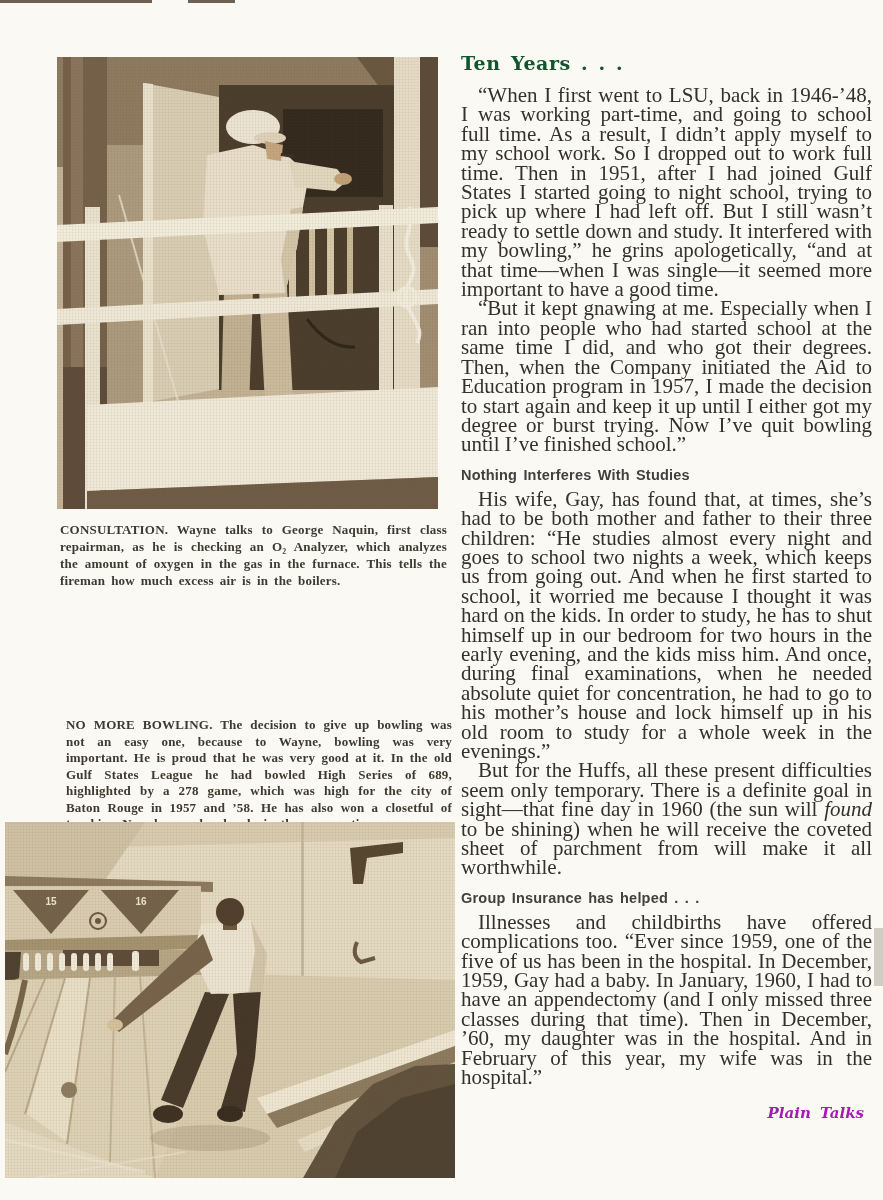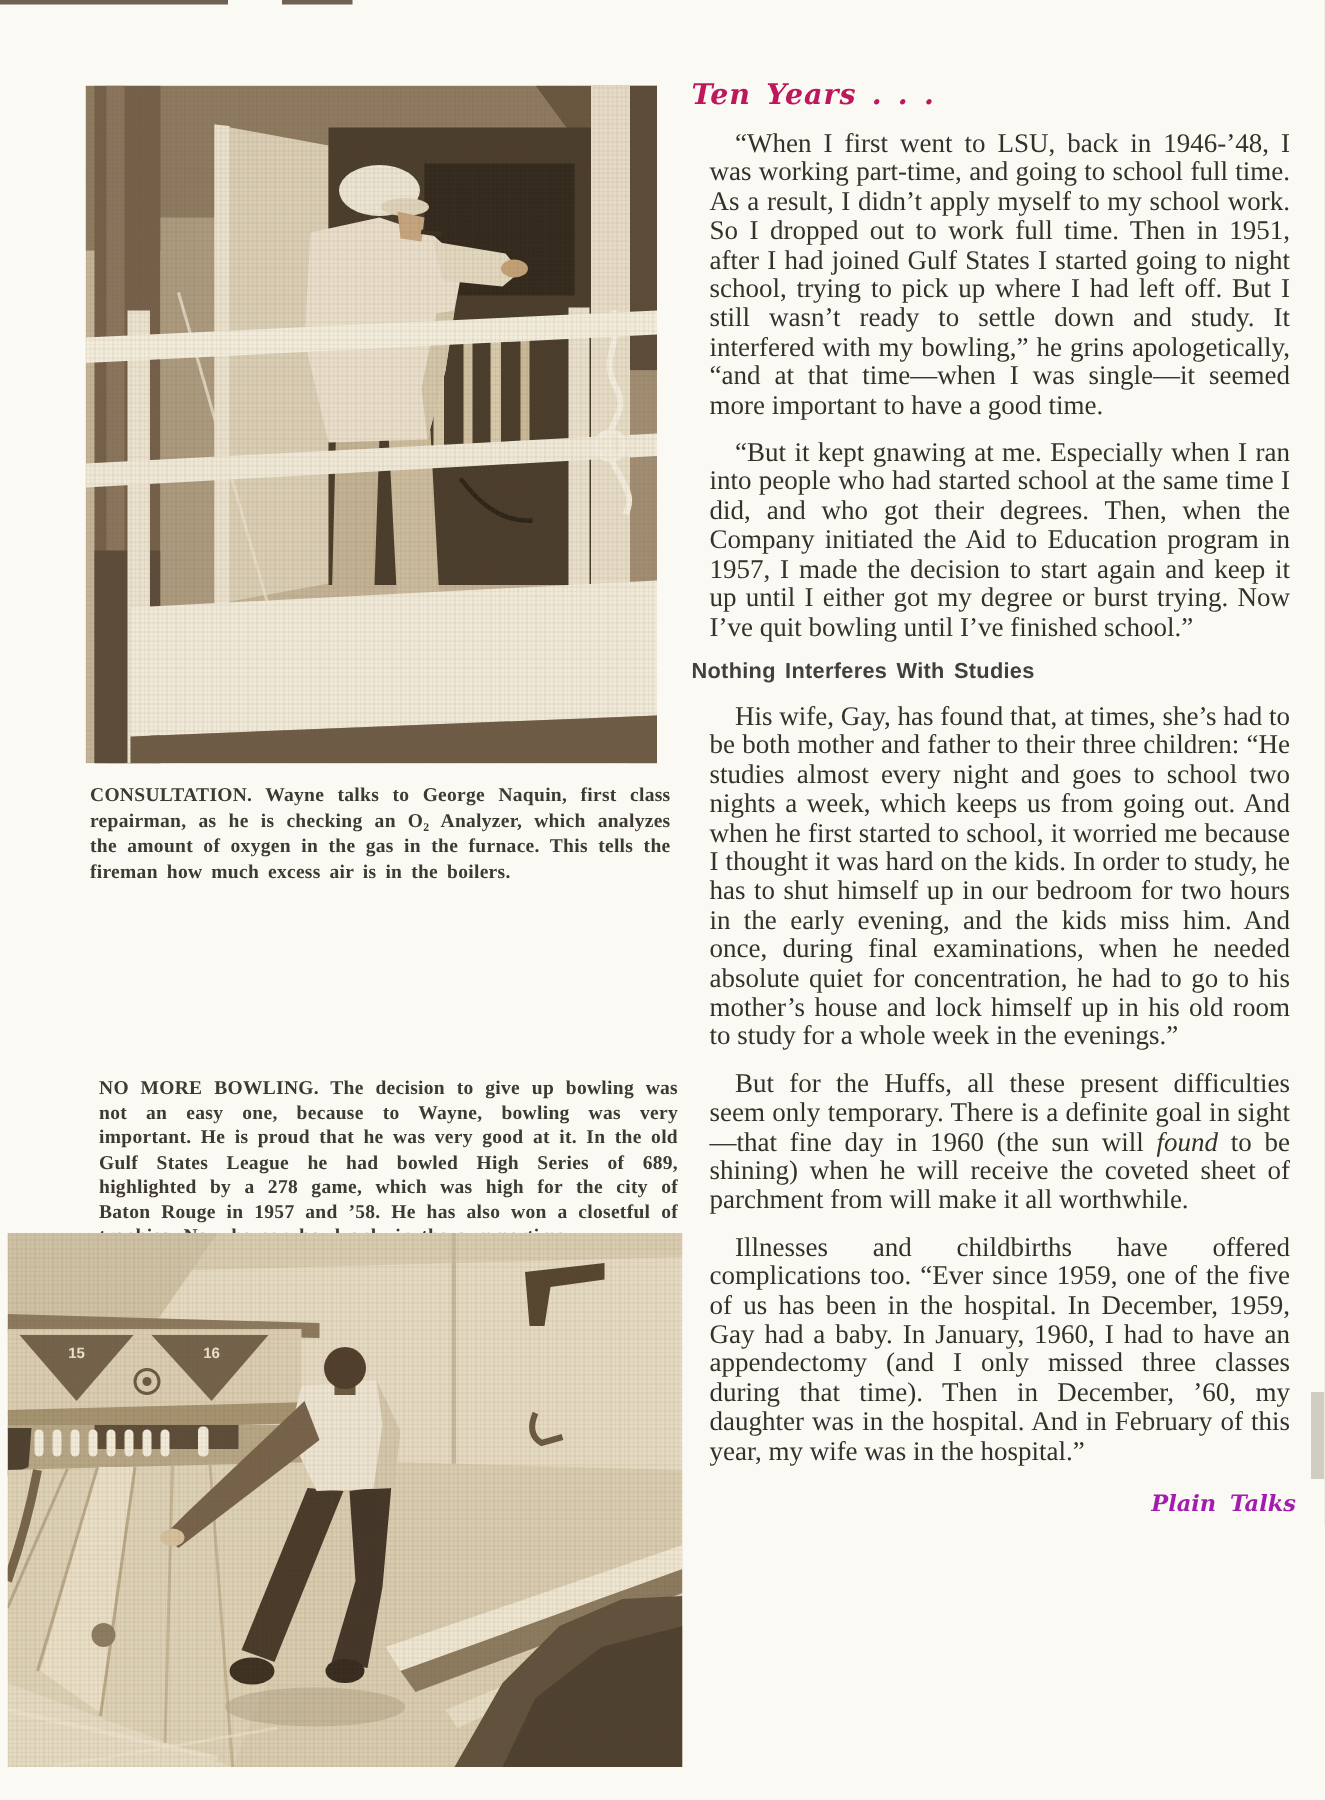--- a/index.html
+++ b/index.html
@@ -45,43 +45,42 @@
   .caption-bowling{left:66px;top:717px;width:386px;line-height:16.5px;}
 
   
   .article{
     position:absolute;
     left:461px;top:52px;width:411px;
     color:#34312b;
   }
   .serif-head{
     font-family:"DejaVu Serif", serif;
-    font-style:italic;
     font-weight:bold;
     font-size:19px;
     letter-spacing:.6px;
     word-spacing:3px;
     margin:0 0 12px 0;
-    color:#be185d;
+    color:#14532d;
   }
   .sans-head{
     font-family:"Liberation Sans", sans-serif;
     font-weight:bold;
     font-size:14.5px;
     letter-spacing:.2px;
     word-spacing:2px;
     margin:12px 0 7px 0;
     color:#404040;
   }
   .article p.body{
-    font-size:18px;
+    font-size:21px;
     line-height:19.4px;
     text-align:justify;
     text-indent:17px;
-    margin:12px;
+    margin:0;
   }
   .footer-mark{
     font-family:"DejaVu Serif", serif;
     font-style:italic;
     font-weight:bold;
     font-size:15px;
     text-align:right;
     padding-right:8px;
     margin-top:16px;
     color:#a21caf;
@@ -247,18 +246,19 @@
 
   <div class="article">
     <h2 class="serif-head">Ten Years . . .</h2>
     <p class="body">“When I first went to LSU, back in 1946-’48, I was working part-time, and going to school full time.  As a result, I didn’t apply myself to my school work.  So I dropped out to work full time. Then in 1951, after I had joined Gulf States I started going to night school, trying to pick up where I had left off.  But I still wasn’t ready to settle down and study.  It interfered with my bowling,” he grins apologetically, “and at that time—when I was single—it seemed more important to have a good time.</p>
     <p class="body">“But it kept gnawing at me.  Especially when I ran into people who had started school at the same time I did, and who got their degrees.  Then, when the Company initiated the Aid to Education program in 1957, I made the decision to start again and keep it up until I either got my degree or burst trying.  Now I’ve quit bowling until I’ve finished school.”</p>
 
     <h3 class="sans-head">Nothing Interferes With Studies</h3>
     <p class="body">His wife, Gay, has found that, at times, she’s had to be both mother and father to their three children:  “He studies almost every night and goes to school two nights a week, which keeps us from going out.  And when he first started to school, it worried me because I thought it was hard on the kids.  In order to study, he has to shut himself up in our bedroom for two hours in the early evening, and the kids miss him.  And once, during final examinations, when he needed absolute quiet for concentration, he had to go to his mother’s house and lock himself up in his old room to study for a whole week in the evenings.”</p>
     <p class="body"><span>But for the Huffs, all these present difficulties seem only temporary.  There is a definite goal in sight—that fine day in 1960 (the sun will </span><i>found</i><span> to be shining) when he will receive the coveted sheet of parchment from will make it all worthwhile.</span></p>
 
+    <h3 class="sans-head">Group Insurance has helped . . .</h3>
     <p class="body">Illnesses and childbirths have offered complications too.  “Ever since 1959, one of the five of us has been in the hospital.  In December, 1959, Gay had a baby.  In January, 1960, I had to have an appendectomy (and I only missed three classes during that time).  Then in December, ’60, my daughter was in the hospital.  And in February of this year, my wife was in the hospital.”</p>
 
     <div class="footer-mark">Plain Talks</div>
   </div>
 
 </div>
 
 </body></html>

